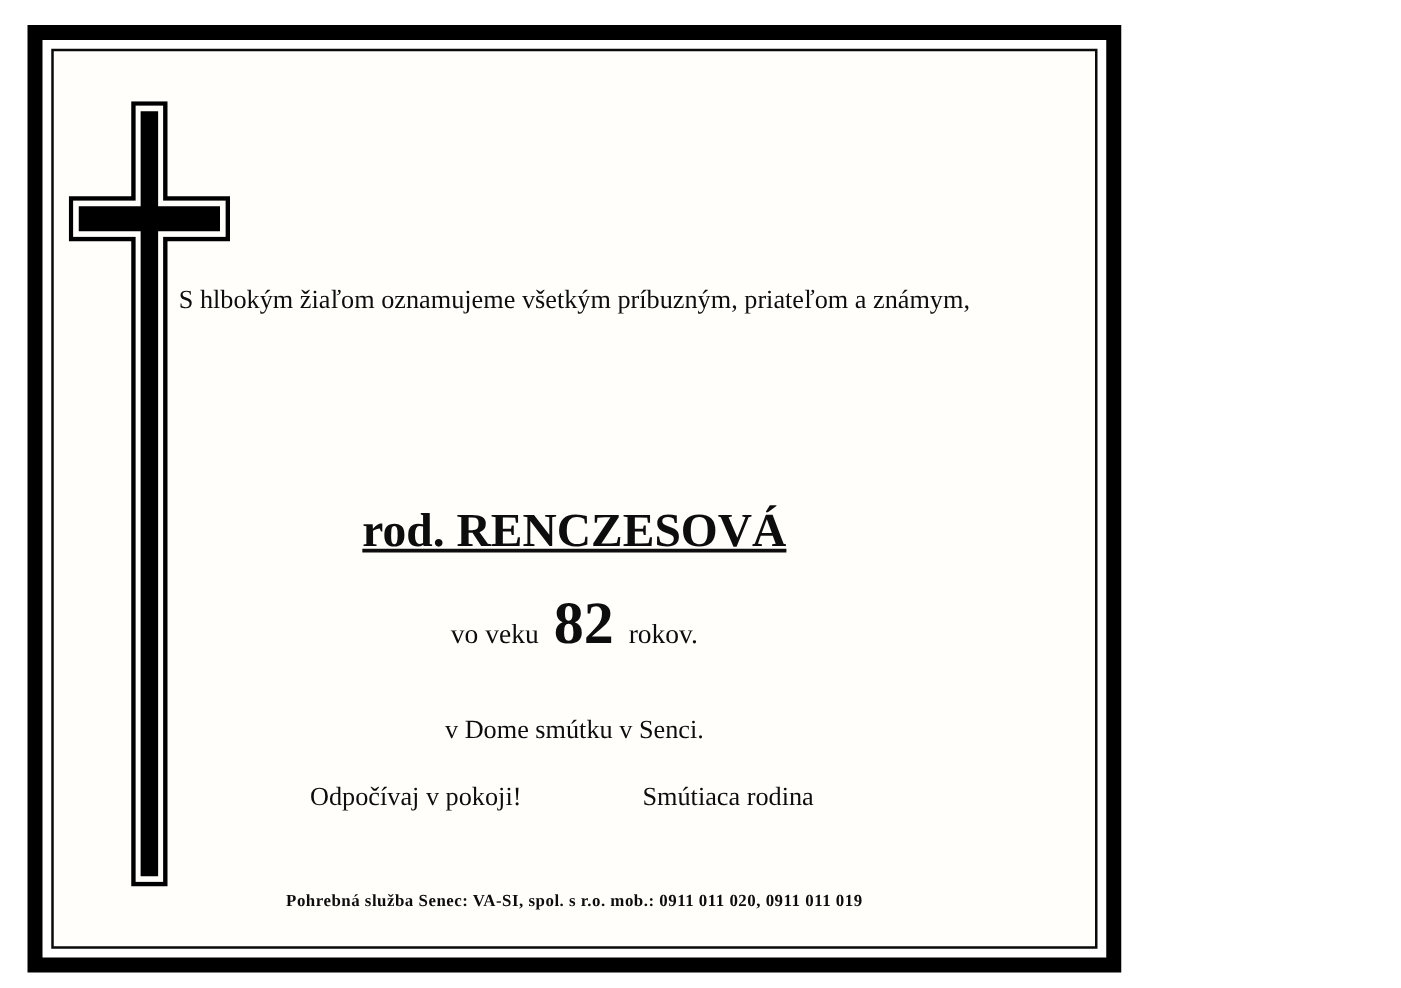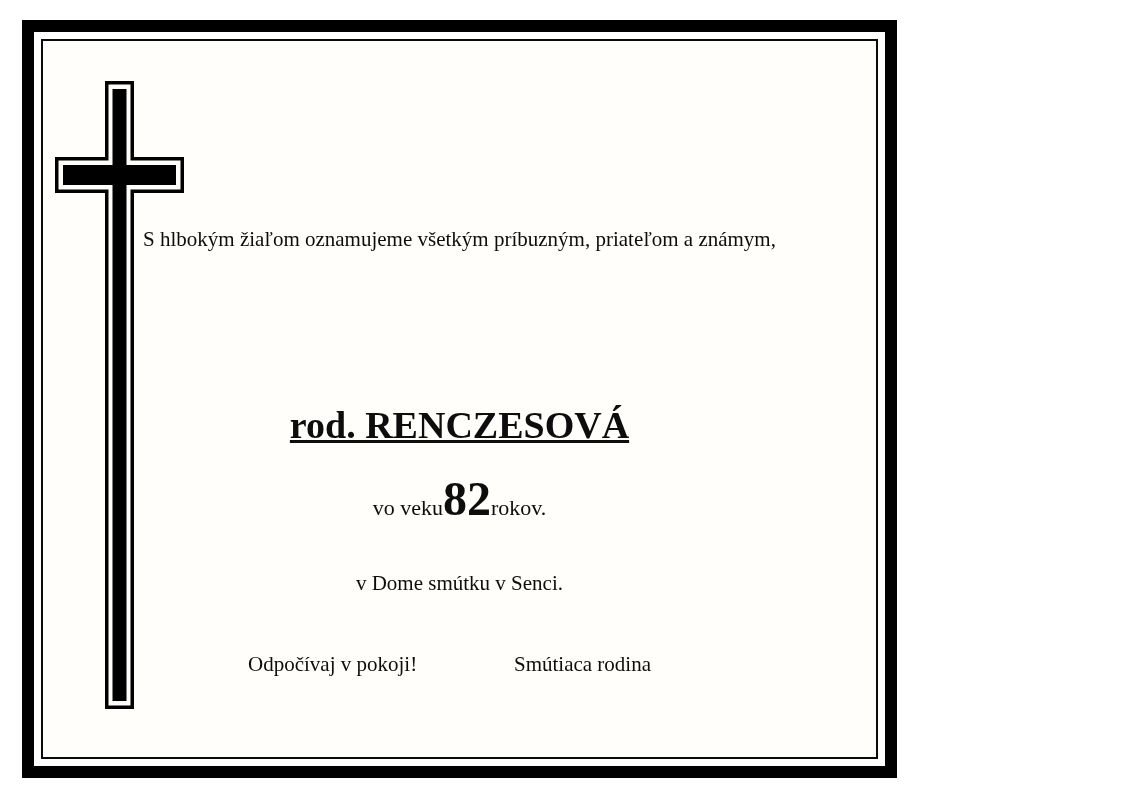--- a/index.html
+++ b/index.html
@@ -47,37 +47,37 @@
     top: 362px;
     font-size: 38px;
     font-weight: bold;
     text-decoration: underline;
   }
   .age-line {
     top: 430px;
     display: flex;
     justify-content: center;
     align-items: baseline;
+    gap: 12px;
     font-size: 22px;
   }
   .age-number {
     font-size: 48px;
     font-weight: bold;
   }
   .funeral-1 { top: 501px; font-size: 21px; }
   .funeral-2 { top: 530px; font-size: 21px; }
   .farewell-row {
     position: absolute;
     top: 584px;
     left: 205px; right: 225px;
     display: flex;
     justify-content: space-between;
     font-size: 21px;
     white-space: nowrap;
-    margin-top: 27px;
   }
   .footer-line {
     top: 672px;
     font-size: 13.5px;
     font-weight: bold;
     letter-spacing: 0.4px;
   }
 </style>
 </head>
 <body>
@@ -112,15 +112,16 @@
     </div>
 
 
     <div class="text-line funeral-2">v Dome smútku v Senci.</div>
 
     <div class="farewell-row">
       <span>Odpočívaj v pokoji!</span>
       <span>Smútiaca rodina</span>
     </div>
 
+    <div class="text-line footer-line">Pohrebná služba Senec: VA-SI, spol. s r.o. mob.: 0911 011 020, 0911 011 019</div>
 
   </div>
 </div>
 
 </body></html>

